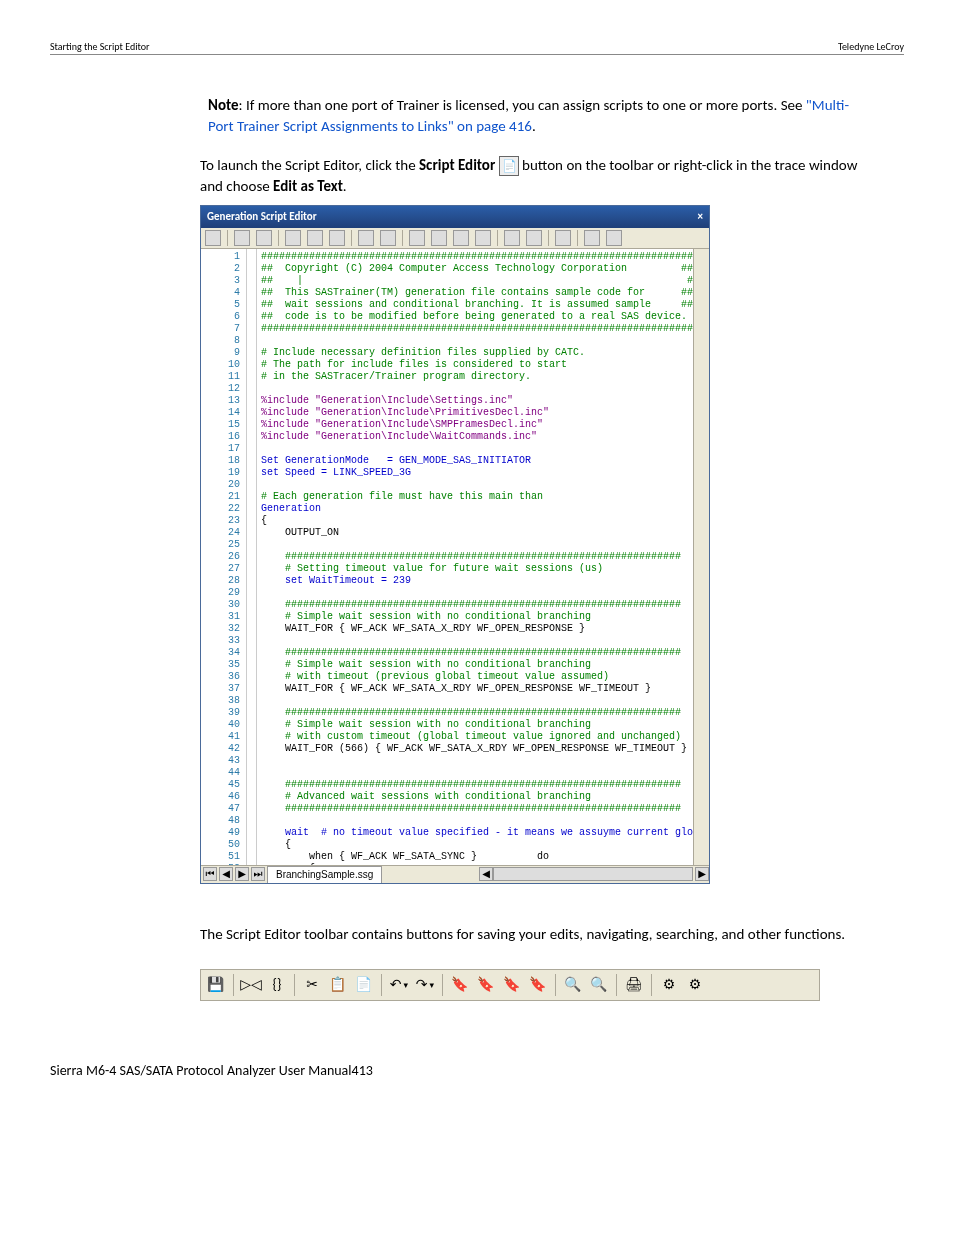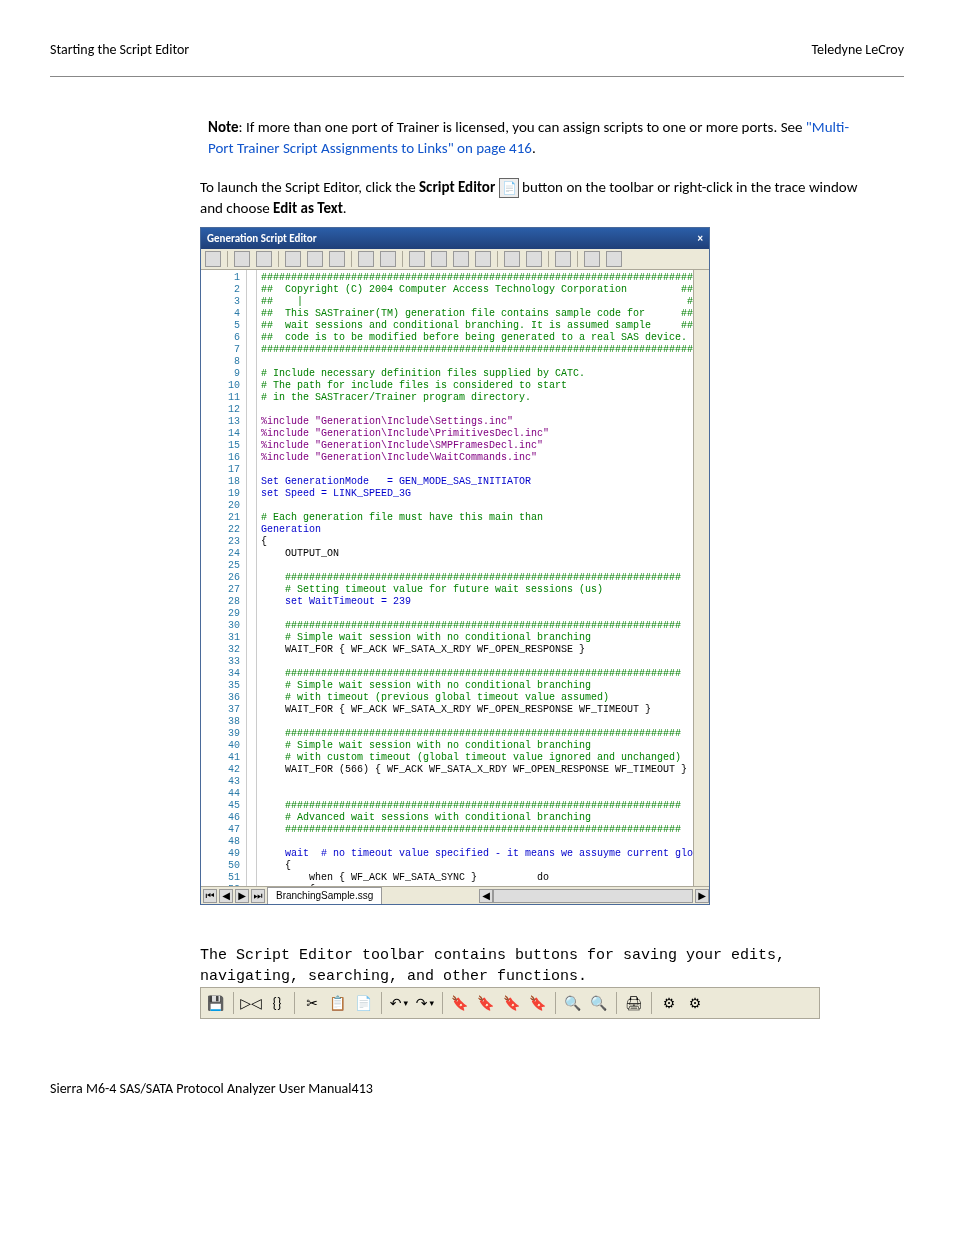--- a/index.html
+++ b/index.html
@@ -6,21 +6,21 @@
   body {
     font-family: "Segoe UI", Calibri, Arial, sans-serif;
     font-size: 15px;
     color: #000;
     background: #fff;
     width: 954px;
     margin: 0 auto;
     padding: 40px 50px 30px 50px;
     line-height: 1.4;
   }
-  .hdr { display: flex; justify-content: space-between; font-size: 14px; border-bottom: 1px solid #888; padding-bottom: 16px; margin-bottom: 40px; }
+  .hdr { display: flex; justify-content: space-between; font-size: 10px; border-bottom: 1px solid #888; padding-bottom: 0; margin-bottom: 40px; }
   .content { padding-left: 150px; padding-right: 30px; }
   .note { margin-bottom: 18px; margin-left: 8px; }
   .note b { font-weight: 700; }
   .link { color: #1155cc; text-decoration: none; }
   .para { margin-bottom: 0; }
   .icon-inline { display:inline-block; vertical-align: middle; width:20px; height:20px; border:1px solid #666; background:#eee; position:relative; }
   .icon-inline::before { content:"📄"; position:absolute; font-size:12px; left:3px; top:1px; }
   
   .win { width: 510px; border: 1px solid #4a6a9a; background: #be185d; margin-top: 8px; margin-bottom: 14px; }
   .titlebar { background: linear-gradient(#2b5ea8,#1f3f78); color:#fff; font-size:11px; font-weight:bold; padding:3px 6px; display:flex; justify-content:space-between; }
@@ -33,21 +33,21 @@
   .fold { width:10px; border-right:1px solid #ccc; background:#fff; }
   .code { flex:1; font-family:"Courier New", monospace; font-size:10px; line-height:12px; padding:2px 4px; white-space:pre; overflow:hidden; color:#000; }
   .c-comment { color:#008000; }
   .c-inc { color:#800080; }
   .c-kw { color:#0000cc; }
   .c-id { color:#000; }
   .vscroll { width:16px; background:#ece9d8; border-left:1px solid #aca899; }
   .tabstrip { height:18px; background:#ece9d8; border-top:1px solid #aca899; display:flex; align-items:center; font-size:10px; }
   .tabstrip .nav { width:14px; height:14px; border:1px solid #999; background:#ddd; margin-left:2px; text-align:center; line-height:12px; }
   .tabstrip .tab { background:#fff; border:1px solid #999; border-bottom:none; padding:1px 8px; margin-left:2px; font-family:Arial,sans-serif; }
-  .para2 { margin-top: 40px; margin-bottom: 0; font-family: Liberation Mono, monospace; }
+  .para2 { margin-top: 40px; margin-bottom: 24px; }
   
   .bigtb { background:#ece9d8; border:1px solid #aca899; padding:4px; display:flex; gap:4px; align-items:center; width:620px; }
   .bigtb .bt { width:22px; height:22px; border:1px solid transparent; display:flex; align-items:center; justify-content:center; font-size:14px; }
   .bigtb .bsep { width:1px; height:22px; background:#aca899; margin:0 2px; }
   .bigtb .dd::after { content:"▾"; font-size:9px; margin-left:2px; }
   .ftr { display:flex; justify-content:flex-start; font-size:14px; margin-top:60px; }
 </style>
 </head>
 <body>
 

